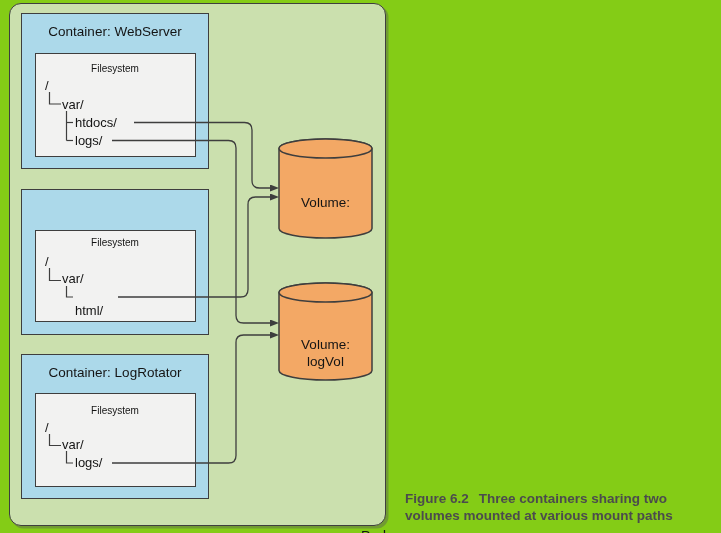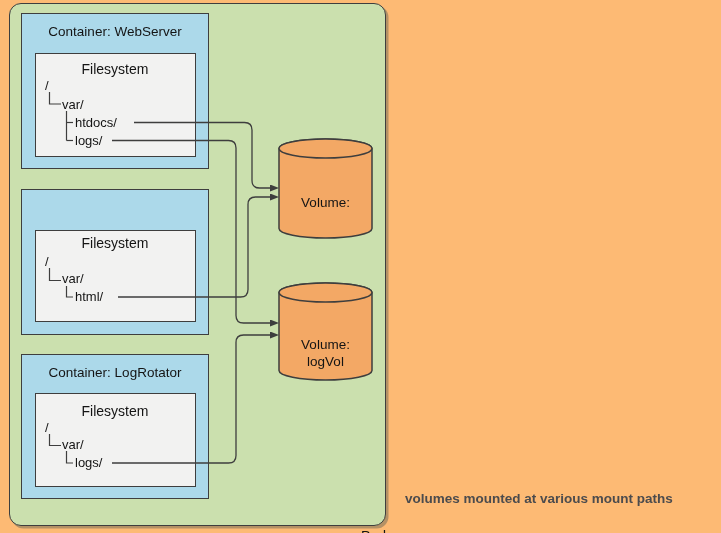--- a/index.html
+++ b/index.html
@@ -1,17 +1,17 @@
 <!DOCTYPE html>
 <html><head>
 <meta charset="utf-8">
 <style>
   html,body { margin:0; padding:0; background:#ffffff; }
   .stage {
-    position:relative; width:721px; height:533px; background:#fdba74;
+    position:relative; width:721px; height:533px; background:#84cc16;
     font-family:"Liberation Sans", sans-serif; color:#111111; overflow:hidden;
   }
   .pod {
     position:absolute; left:9px; top:3px; width:375px; height:521px;
     background:#cbe0ae; border:1.6px solid #3e3e3e; border-radius:12px;
     box-shadow:2.5px 2.5px 0 rgba(90,95,85,0.45);
   }
   .cbox {
     position:absolute; left:21px; width:186px;
     background:#acd9ea; border:1.6px solid #3e3e3e;
@@ -19,21 +19,21 @@
   .fsbox {
     position:absolute; left:35px; width:159px;
     background:#f2f2f1; border:1.5px solid #3e3e3e;
   }
   .ctitle {
     position:absolute; left:21px; width:188px; text-align:center;
     font-size:13.5px; line-height:14px; color:#141414;
   }
   .fslabel {
     position:absolute; left:35px; width:160px; text-align:center;
-    font-size:14px; line-height:14px; color:#141414;
+    font-size:10px; line-height:14px; color:#141414;
   }
   .tree {
     position:absolute; font-size:13px; line-height:14px; color:#141414;
     white-space:nowrap;
   }
   .overlay { position:absolute; left:0; top:0; width:721px; height:533px; pointer-events:none; }
   .vol-label {
     position:absolute; left:279px; width:93px; text-align:center;
     font-size:13.5px; line-height:17px; color:#141414;margin-top:14px;
   }
@@ -61,21 +61,21 @@
   <div class="tree" style="left:45px;top:79px;">/</div>
   <div class="tree" style="left:62px;top:98px;">var/</div>
   <div class="tree" style="left:75px;top:116px;">htdocs/</div>
   <div class="tree" style="left:75px;top:134px;">logs/</div>
 
   <div class="cbox" style="top:189px;height:144px;"></div>
   <div class="fsbox" style="top:230px;height:90px;"></div>
   <div class="fslabel" style="top:236px;">Filesystem</div>
   <div class="tree" style="left:45px;top:255px;">/</div>
   <div class="tree" style="left:62px;top:272px;">var/</div>
-  <div class="tree" style="left:75px;top:290px;text-align:center;">html/</div>
+  <div class="tree" style="left:75px;top:304px;text-align:center;">html/</div>
 
   <div class="cbox" style="top:354px;height:143px;"></div>
   <div class="ctitle" style="top:366px;text-align:center;">Container: LogRotator</div>
   <div class="fsbox" style="top:393px;height:92px;"></div>
   <div class="fslabel" style="top:404px;">Filesystem</div>
   <div class="tree" style="left:45px;top:421px;">/</div>
   <div class="tree" style="left:62px;top:438px;">var/</div>
   <div class="tree" style="left:75px;top:456px;">logs/</div>
 
   <svg class="overlay" viewBox="0 0 721 533">
@@ -122,16 +122,19 @@
     <div>Volume:</div>
   </div>
   <div class="vol-label" style="top:322px;">
     <div>Volume:</div>
     <div>logVol</div>
   </div>
 
   <div class="pod-label">Pod</div>
 
   <div class="caption">
+    <div>
+      <span class="fig-label">Figure 6.2</span><span>Three containers sharing two</span>
+    </div>
     <div>volumes mounted at various mount paths</div>
   </div>
 
 </div>
 
 </body></html>

